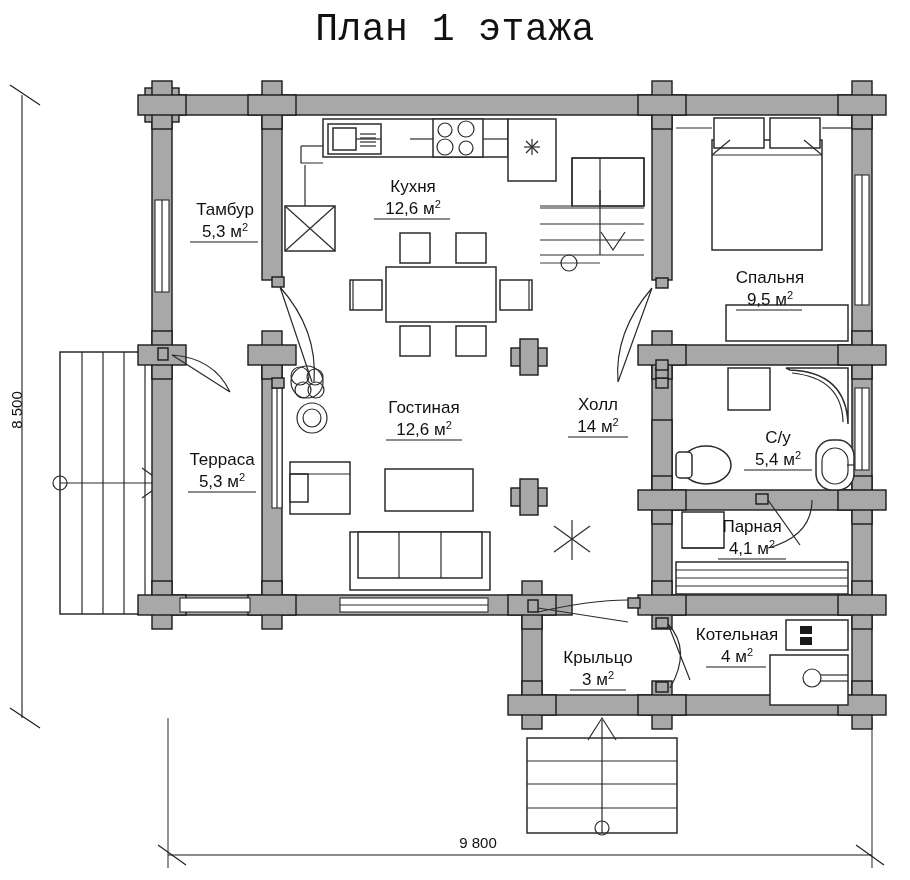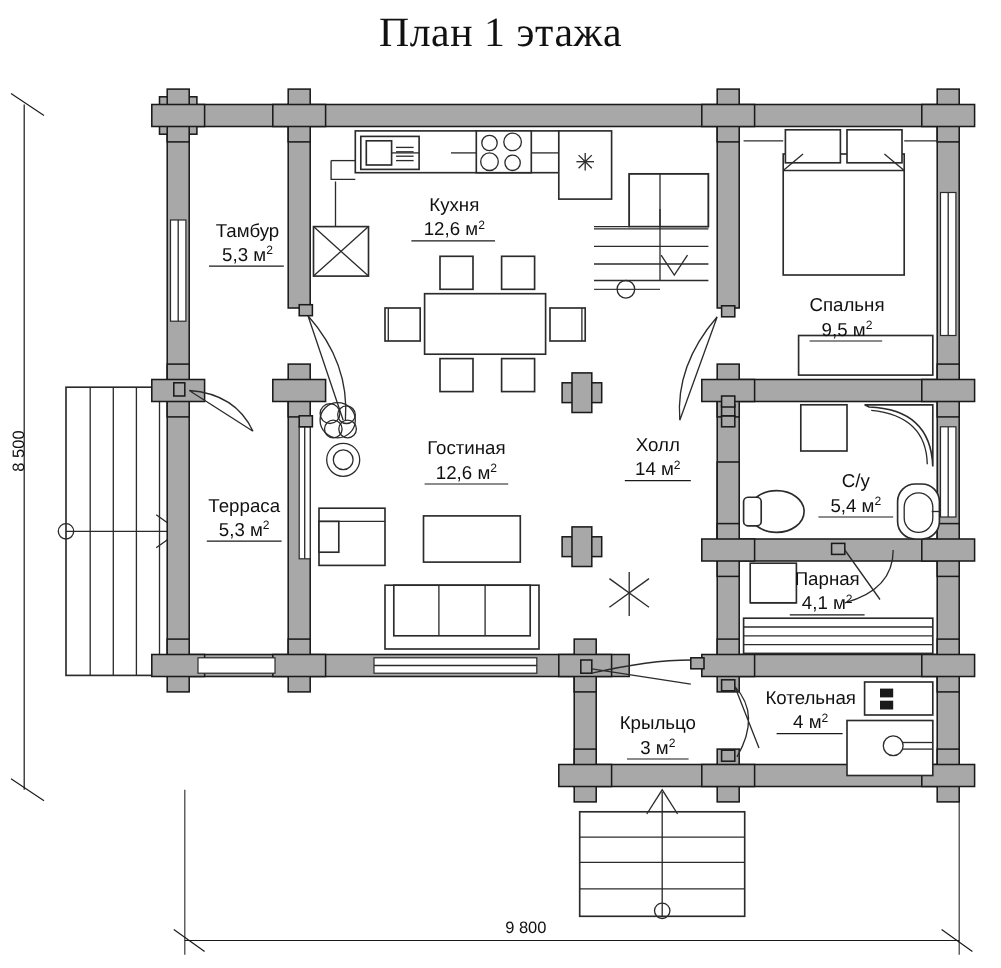--- a/index.html
+++ b/index.html
@@ -22,21 +22,21 @@
   .plan-title {
     position: absolute;
     top: 8px;
     left: 0;
     width: 910px;
     text-align: center;
     font-size: 38px;
     font-weight: normal;
     color: #111;
     letter-spacing: 0.5px;
-    font-family: Liberation Serif, serif;
+    font-family: Liberation Mono, monospace;
   }
   svg#floorplan {
     position: absolute;
     top: 0;
     left: 0;
   }
   .wall { fill: #a8a8a8; stroke: #1a1a1a; stroke-width: 1.4; }
   .furn { fill: #ffffff; stroke: #2b2b2b; stroke-width: 1.5; }
   .furn-thin { fill: none; stroke: #2b2b2b; stroke-width: 1.2; }
   .furn-fill-none { fill: none; stroke: #2b2b2b; stroke-width: 1.5; }

